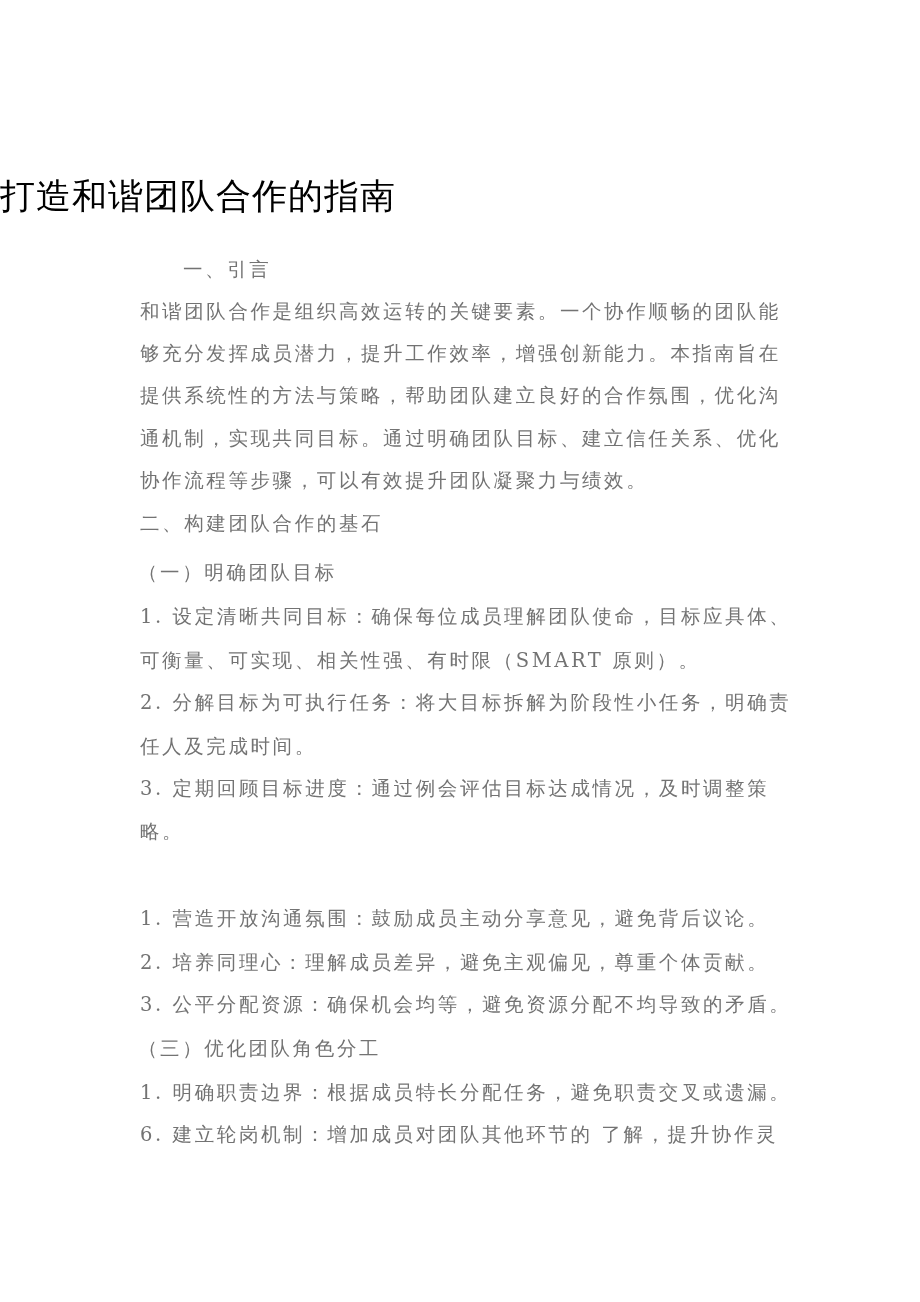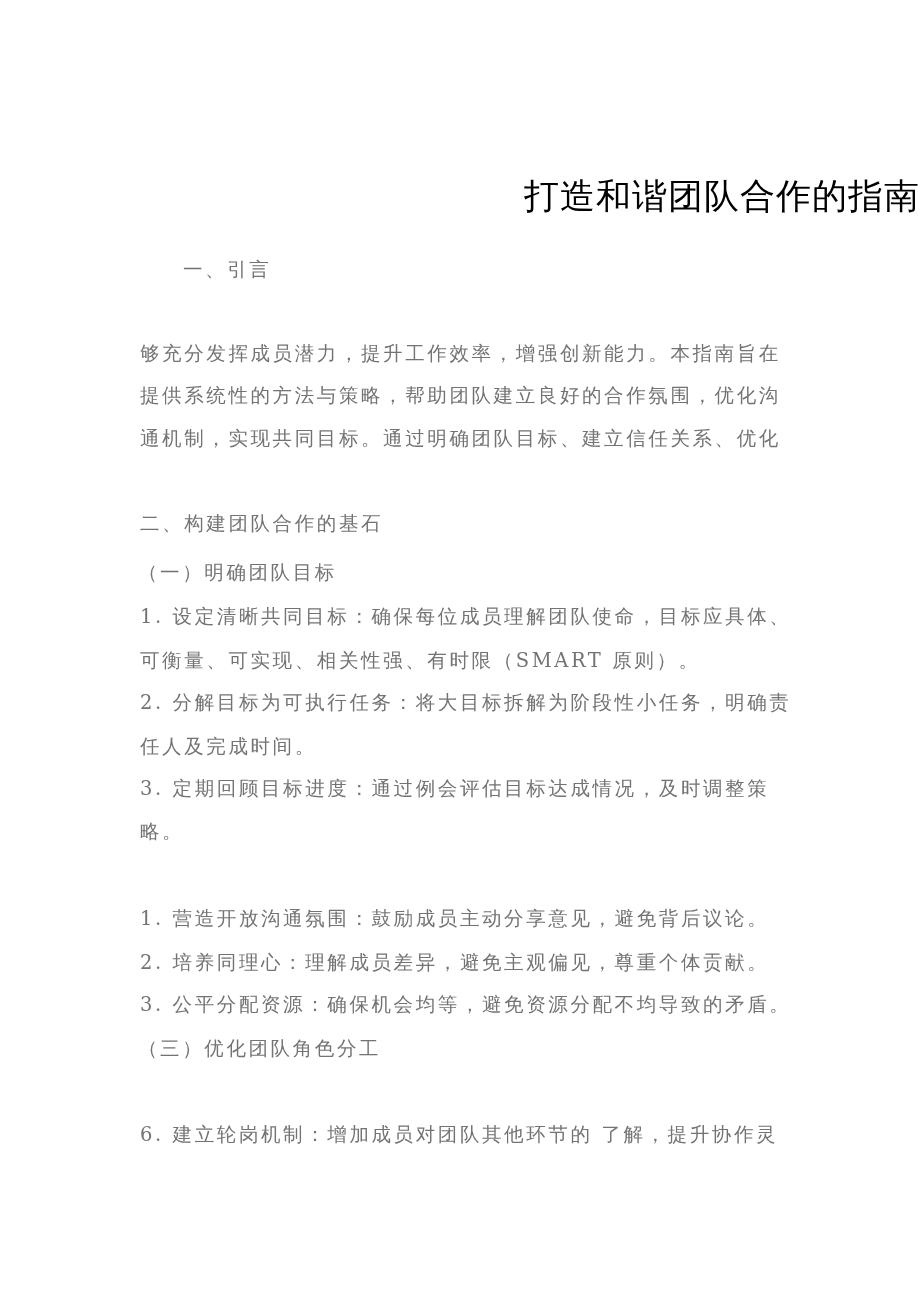--- a/index.html
+++ b/index.html
@@ -19,21 +19,21 @@
       position: absolute;
       left: 0; top: 0;
       width: 920px; height: 1302px;
       background: #ffffff;
     }
     .title {
       position: absolute;
       left: 0;
       top: 148px;
       width: 920px;
-      text-align: right;
+      text-align: left;
       font-family: "DejaVu Sans", "Liberation Sans", sans-serif;
       font-size: 35px;
       line-height: 50px;
       font-weight: normal;
       letter-spacing: 1px;
       color: #000000;
     }
     .line {
       position: absolute;
       left: 140px;
@@ -47,29 +47,32 @@
     .indent { left: 183px; }
     .sub { left: 138px; }
   </style>
 </head>
 <body>
 
 <div class="page">
   <h1 class="title">打造和谐团队合作的指南</h1>
 
   <div class="line indent" style="top:256px">一、引言</div>
+  <div class="line" style="top:298px">和谐团队合作是组织高效运转的关键要素。一个协作顺畅的团队能</div>
   <div class="line" style="top:340px">够充分发挥成员潜力，提升工作效率，增强创新能力。本指南旨在</div>
   <div class="line" style="top:382px">提供系统性的方法与策略，帮助团队建立良好的合作氛围，优化沟</div>
   <div class="line" style="top:425px">通机制，实现共同目标。通过明确团队目标、建立信任关系、优化</div>
+  <div class="line" style="top:467px">协作流程等步骤，可以有效提升团队凝聚力与绩效。</div>
   <div class="line sub" style="top:559px">（一）明确团队目标</div>
   <div class="line" style="top:510px">二、构建团队合作的基石</div>
   <div class="line" style="top:603px">1. 设定清晰共同目标：确保每位成员理解团队使命，目标应具体、</div>
   <div class="line" style="top:647px">可衡量、可实现、相关性强、有时限（SMART 原则）。</div>
   <div class="line" style="top:689px">2. 分解目标为可执行任务：将大目标拆解为阶段性小任务，明确责</div>
   <div class="line" style="top:733px">任人及完成时间。</div>
   <div class="line" style="top:775px">3. 定期回顾目标进度：通过例会评估目标达成情况，及时调整策</div>
   <div class="line" style="top:818px">略。</div>
   <div class="line" style="top:905px">1. 营造开放沟通氛围：鼓励成员主动分享意见，避免背后议论。</div>
   <div class="line" style="top:949px">2. 培养同理心：理解成员差异，避免主观偏见，尊重个体贡献。</div>
   <div class="line" style="top:991px">3. 公平分配资源：确保机会均等，避免资源分配不均导致的矛盾。</div>
   <div class="line sub" style="top:1035px">（三）优化团队角色分工</div>
+  <div class="line" style="top:1079px">1. 明确职责边界：根据成员特长分配任务，避免职责交叉或遗漏。</div>
   <div class="line" style="top:1121px">6. 建立轮岗机制：增加成员对团队其他环节的 了解，提升协作灵</div>
 </div>
 
 </body></html>

